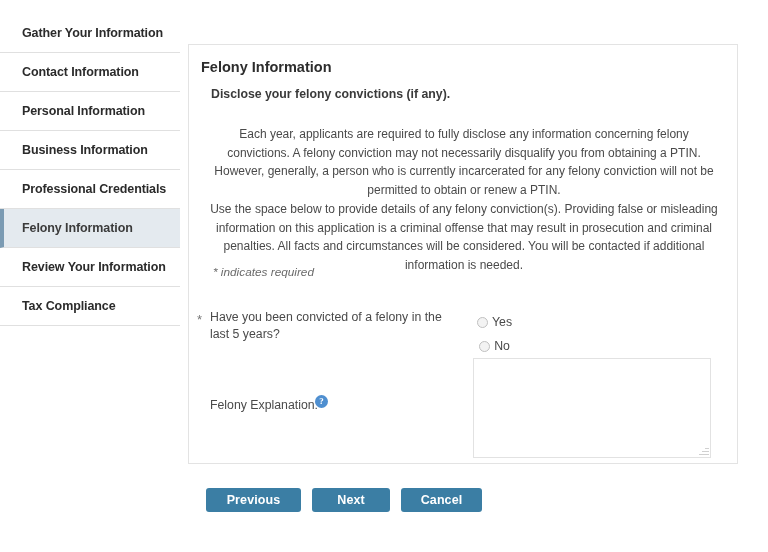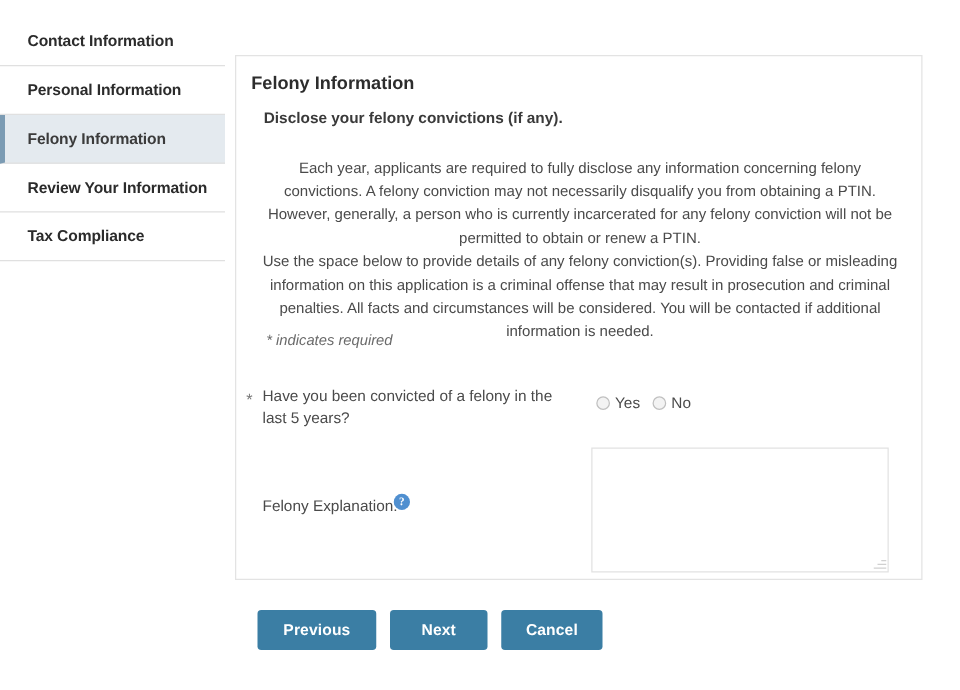--- a/index.html
+++ b/index.html
@@ -126,20 +126,21 @@
     line-height: 17px;
     color: #4a4a4a;
   }
   .radio-group {
     position: absolute;
     left: 288px;
     top: 270px;
     display: flex;
     align-items: center;
     gap: 10px;
+    flex-direction: column;
   }
   .radio-opt {
     display: flex;
     align-items: center;
     gap: 4px;
     cursor: pointer;
   }
   .radio-dot {
     width: 11px;
     height: 11px;
@@ -212,41 +213,50 @@
     gap: 11px;
   }
   .btn {
     background: #3b7ea4;
     color: #ffffff;
     font-size: 12.5px;
     font-weight: bold;
     border: none;
     border-radius: 3px;
     padding: 0 10px;
-    height: 32px;
+    height: 24px;
     min-width: 78px;
     cursor: pointer;
     font-family: "Liberation Sans", sans-serif;
     letter-spacing: 0.1px;
   }
   .btn-previous { width: 95px; }
   .btn-next { width: 78px; }
   .btn-cancel { width: 81px; }
 </style>
 </head>
 <body>
 
 <div id="page">
 
   <nav class="sidebar">
+    <div class="nav-item first">
+      <span>Gather Your Information</span>
+    </div>
     <div class="nav-item">
       <span>Contact Information</span>
     </div>
     <div class="nav-item">
       <span>Personal Information</span>
+    </div>
+    <div class="nav-item">
+      <span>Business Information</span>
+    </div>
+    <div class="nav-item">
+      <span>Professional Credentials</span>
     </div>
     <div class="nav-item active">
       <span>Felony Information</span>
     </div>
     <div class="nav-item">
       <span>Review Your Information</span>
     </div>
     <div class="nav-item">
       <span>Tax Compliance</span>
     </div>

